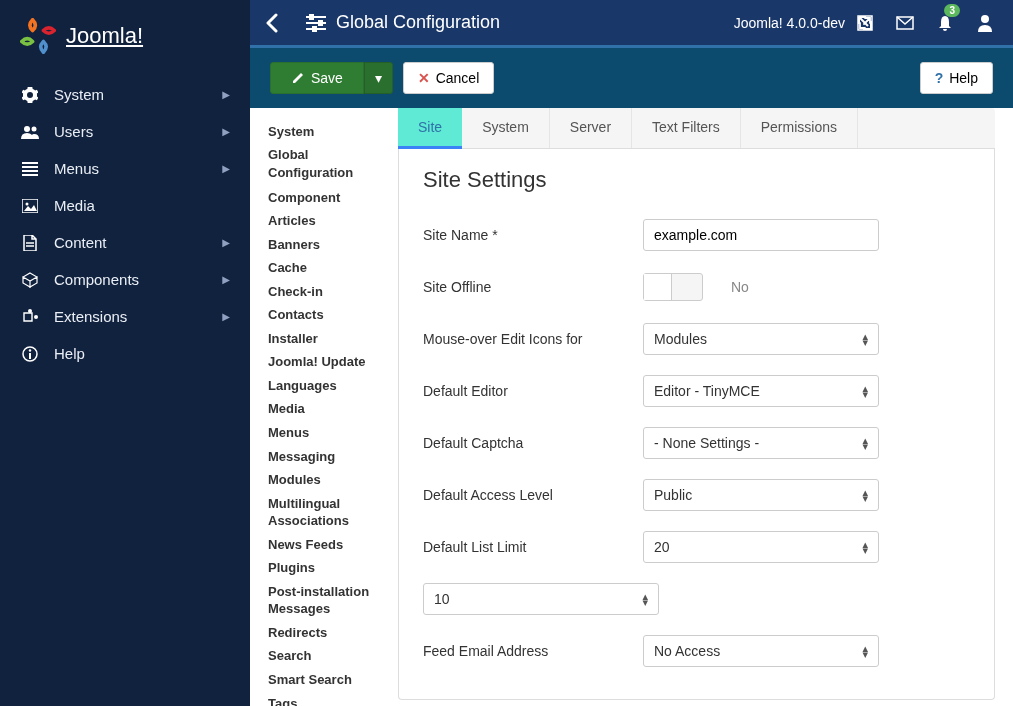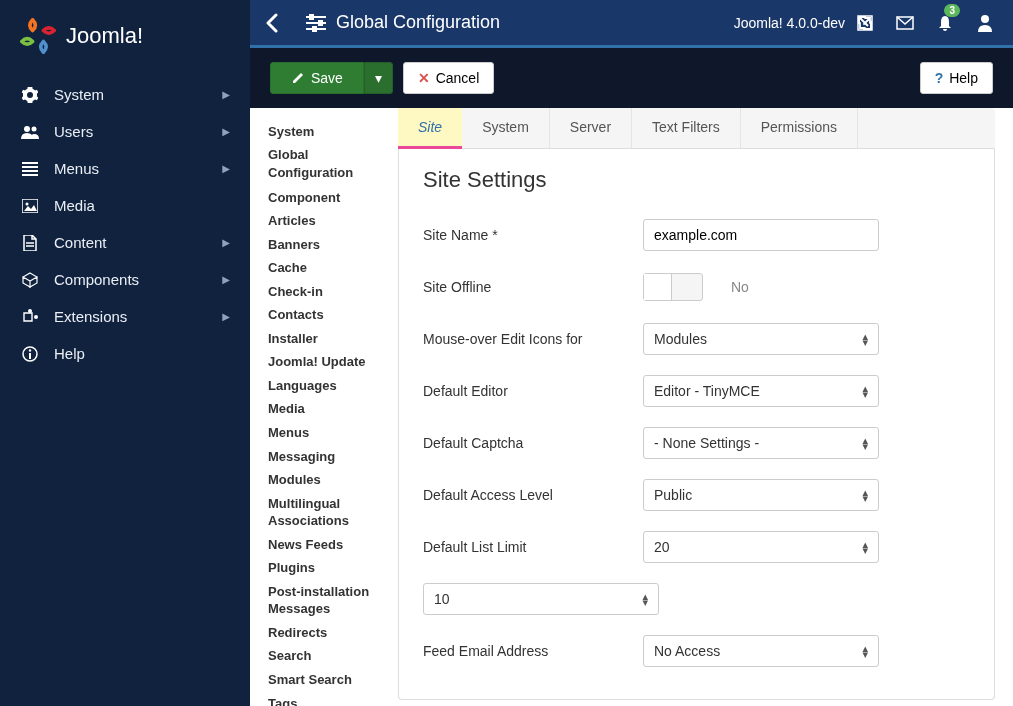--- a/index.html
+++ b/index.html
@@ -3,60 +3,60 @@
 <meta charset="utf-8">
 <style>
 * { box-sizing: border-box; margin: 0; padding: 0; }
 body { font-family: -apple-system, BlinkMacSystemFont, "Segoe UI", Helvetica, Arial, sans-serif; font-size: 14px; color: #333; background: #fff; }
 .app { display: flex; width: 1013px; height: 706px; overflow: hidden; }
 
 
 .sidebar { width: 250px; background: #11223e; color: #fff; flex-shrink: 0; }
 .logo-area { padding: 18px 20px 22px; display: flex; align-items: center; gap: 10px; }
 .logo-mark { width: 36px; height: 36px; }
-.logo-text { font-size: 22px; font-weight: 300; color: #fff; }
+.logo-text { font-size: 22px; font-weight: 300; color: #fff; text-decoration: underline; }
 .sidebar-nav { }
 .nav-item { display: flex; align-items: center; padding: 10px 20px; color: #eaeef5; cursor: pointer; font-size: 15px; }
 .nav-icon { width: 20px; margin-right: 14px; display: inline-flex; justify-content: center; }
 .nav-label { flex: 1; }
 .nav-caret { font-size: 10px; color: #8fa0c0; }
 
 
 .main { flex: 1; display: flex; flex-direction: column; }
 .topbar { height: 48px; background: #1a3769; color: #fff; display: flex; align-items: center; border-bottom: 3px solid #3071a9; }
 .back-btn { width: 44px; height: 48px; display: flex; align-items: center; justify-content: center; font-size: 22px; font-weight: bold; cursor: pointer; }
 .title-area { display: flex; align-items: center; gap: 10px; padding: 0 12px; font-size: 18px; font-weight: 400; flex: 1; }
 .title-icon { font-size: 18px; }
 .top-right { display: flex; align-items: center; padding-right: 8px; }
 .version { font-size: 14px; }
 .top-icon { width: 40px; height: 48px; display: flex; align-items: center; justify-content: center; position: relative; cursor: pointer; }
 .badge { position: absolute; top: 5px; right: 5px; background: #5cb85c; color: #fff; font-size: 10px; border-radius: 8px; padding: 1px 5px; font-weight: bold; }
 
 
-.toolbar { padding: 14px 20px; display: flex; align-items: center; gap: 10px; background: #0f172a; }
+.toolbar { padding: 14px 20px; display: flex; align-items: center; gap: 10px; background: #0c4a6e; }
 .btn { border: 1px solid #ccc; background: #fff; padding: 7px 14px; border-radius: 3px; cursor: pointer; font-size: 14px; display: inline-flex; align-items: center; gap: 6px; }
 .btn-group { display: inline-flex; }
 .btn-save { background: #2f7d32; color: #fff; border-color: #2a6f2d; font-weight: 500; padding: 7px 20px; border-radius: 3px 0 0 3px; }
 .btn-save-drop { background: #2a6f2d; color: #fff; border-color: #255f28; padding: 7px 10px; border-radius: 0 3px 3px 0; border-left: 1px solid #255f28; }
 .btn-cancel { }
 .cancel-x { color: #d9534f; font-weight: bold; }
 .toolbar-spacer { flex: 1; }
 .btn-help { }
 .help-q { color: #3071a9; font-weight: bold; }
 
 
 .content-row { display: flex; flex: 1; overflow: hidden; }
 .component-list { width: 130px; padding: 10px 0 10px 18px; font-size: 13px; overflow-y: auto; }
 .cl-heading { font-weight: bold; color: #333; margin-top: 6px; margin-bottom: 4px; }
 .cl-item { color: #333; font-weight: bold; padding: 3px 0; cursor: pointer; line-height: 1.35; }
 
 .form-area { flex: 1; padding: 0 18px 20px 18px; overflow-y: auto; }
 .tabs { display: flex; border-bottom: 1px solid #ddd; background: #f5f5f5; border-radius: 4px 4px 0 0; }
 .tab { padding: 11px 20px; cursor: pointer; color: #555; font-size: 14px; border-right: 1px solid #e5e5e5; }
-.tab.active { background: #fef9c3; color: #3071a9; border-bottom: 3px solid #ec4899; margin-bottom: -1px; border-right: none; font-style: italic; }
+.tab.active { background: #5eead4; color: #3071a9; border-bottom: 3px solid #3b82f6; margin-bottom: -1px; border-right: none; }
 
 .panel { border: 1px solid #ddd; border-top: none; border-radius: 0 0 4px 4px; padding: 18px 24px; }
 .panel h2 { font-size: 22px; font-weight: 400; color: #333; margin-bottom: 20px; }
 
 .form-row { display: flex; align-items: center; min-height: 44px; margin-bottom: 8px; }
 .form-label { width: 220px; color: #333; font-size: 14px; }
 .form-control { flex: 0 0 236px; }
 .input { width: 236px; padding: 7px 10px; border: 1px solid #ccc; border-radius: 3px; font-size: 14px; }
 .select { width: 236px; padding: 7px 10px; border: 1px solid #ccc; border-radius: 3px; font-size: 14px; display: flex; justify-content: space-between; align-items: center; background: #fff; cursor: pointer; }
 .select-caret { font-size: 11px; color: #555; display: flex; flex-direction: column; line-height: 6px; }

